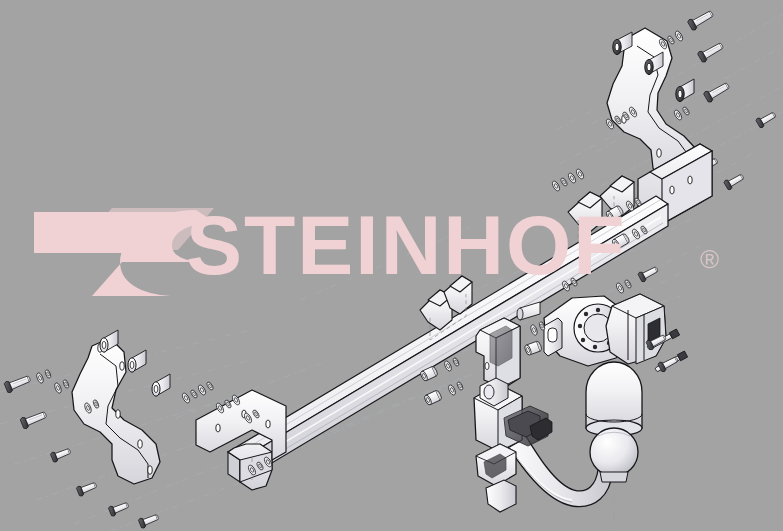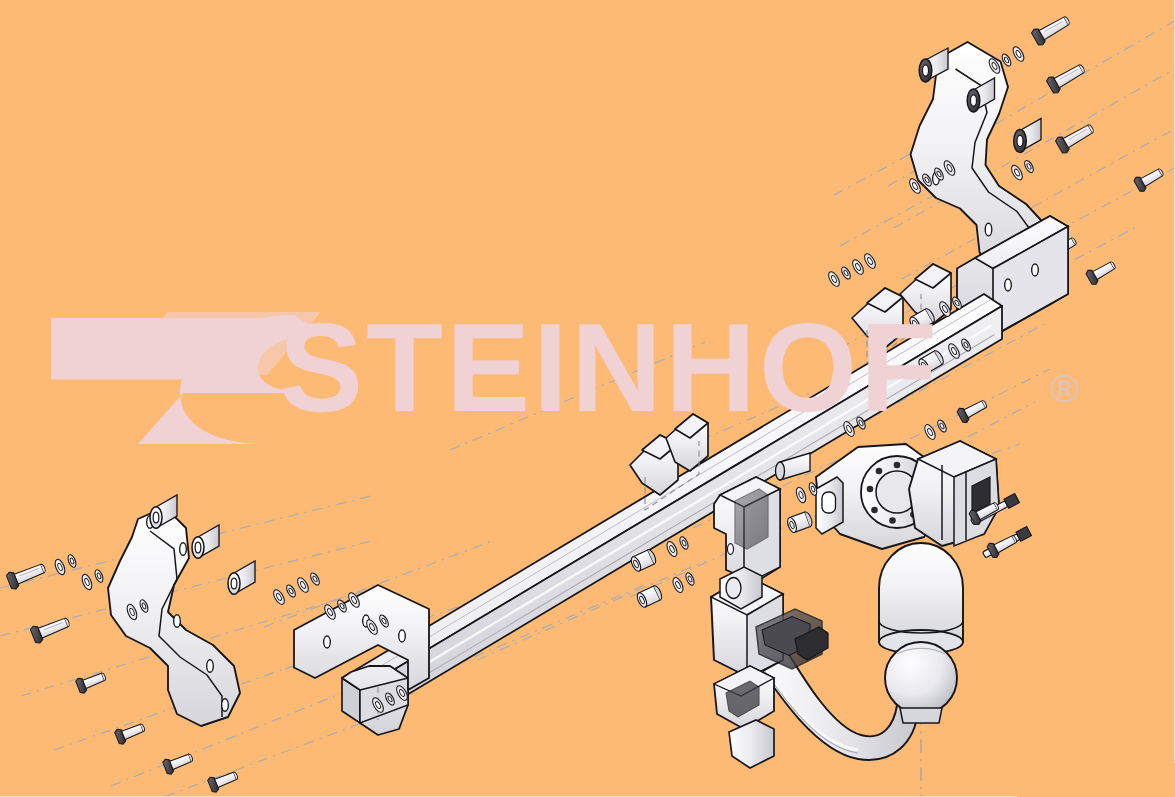--- a/index.html
+++ b/index.html
@@ -10,21 +10,21 @@
   }
   #stage{position:absolute;left:0;top:0;width:783px;height:531px;background:#ffffff;}
   #drawing, #watermark{position:absolute;left:0;top:0;width:783px;height:531px;}
   #drawing{z-index:1;}
   #watermark{z-index:2;pointer-events:none;}
   .lbl{position:absolute;font-size:0;color:transparent;}
 </style>
 </head>
 <body>
 
-<div id="stage" style="background: #fdba74;">
+<div id="stage" style="background: #a3a3a3;">
 
   <svg id="drawing" viewBox="0 0 783 531">
     <defs>
       <linearGradient id="gMetal" x1="0" y1="0" x2="0" y2="1">
         <stop offset="0" stop-color="#ffffff"></stop>
         <stop offset="0.45" stop-color="#f1f1f4"></stop>
         <stop offset="1" stop-color="#d5d5db"></stop>
       </linearGradient>
       <linearGradient id="gMetalD" x1="0" y1="0" x2="1" y2="0">
         <stop offset="0" stop-color="#ffffff"></stop>

